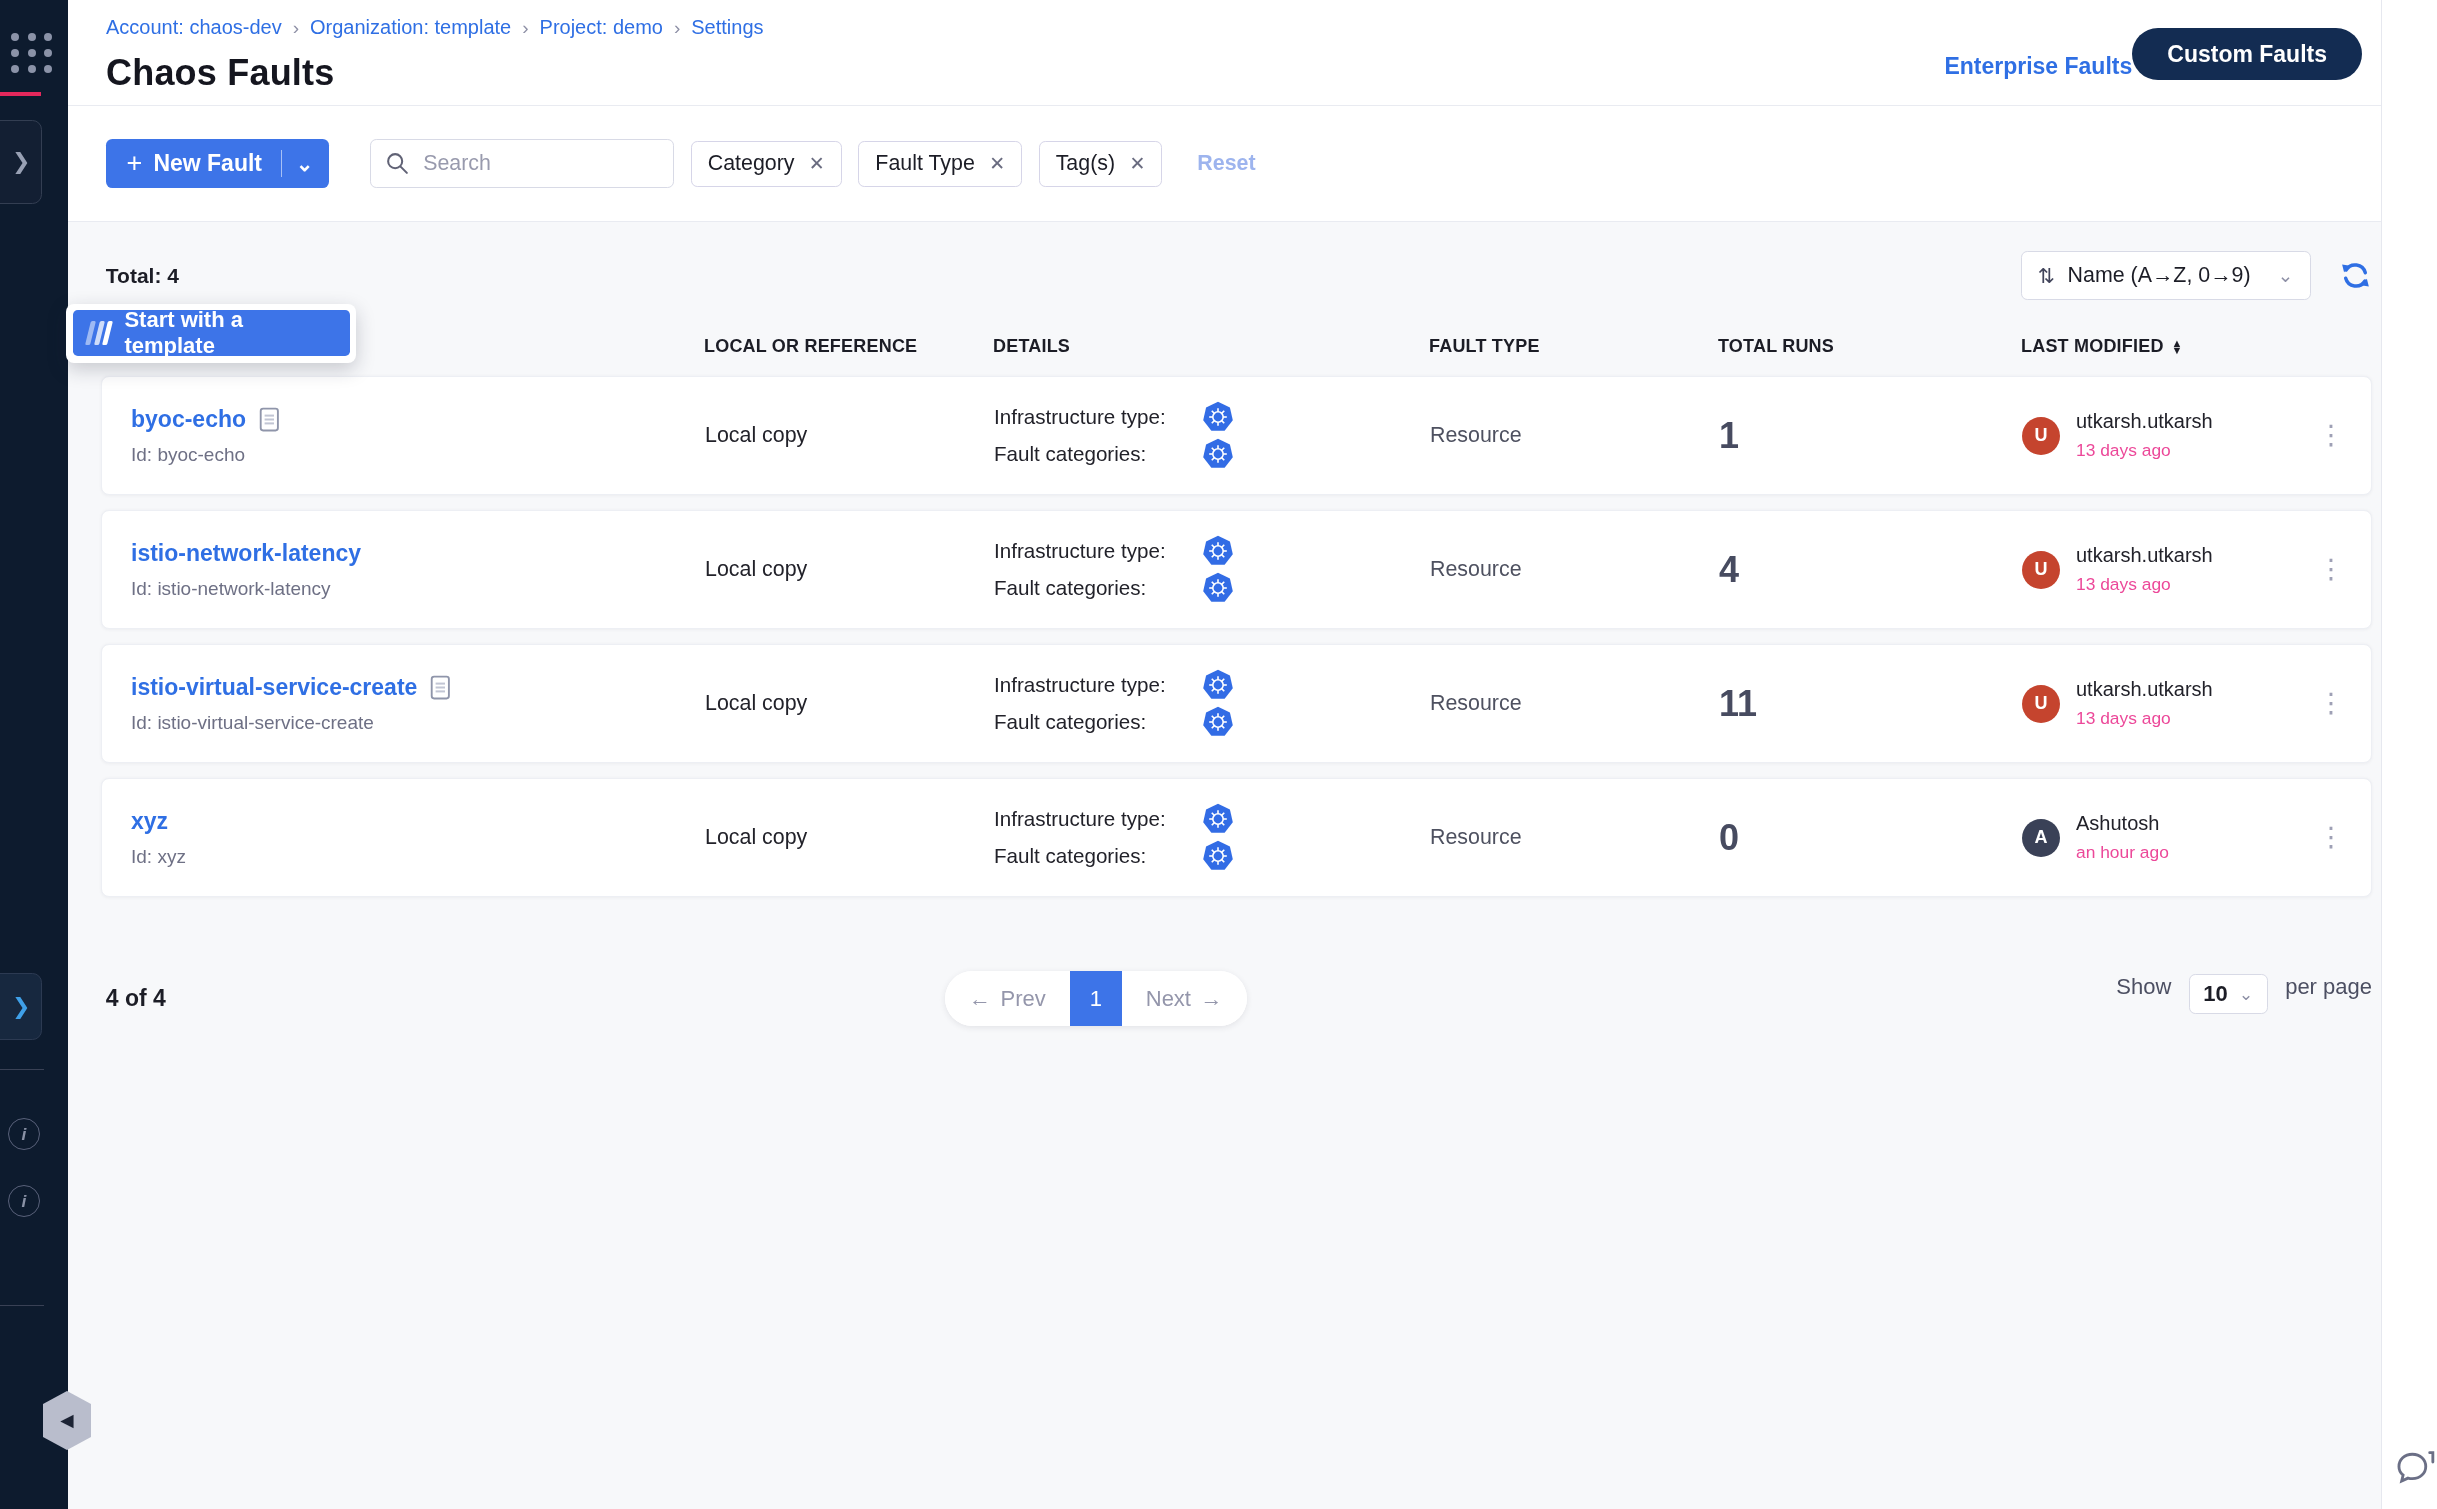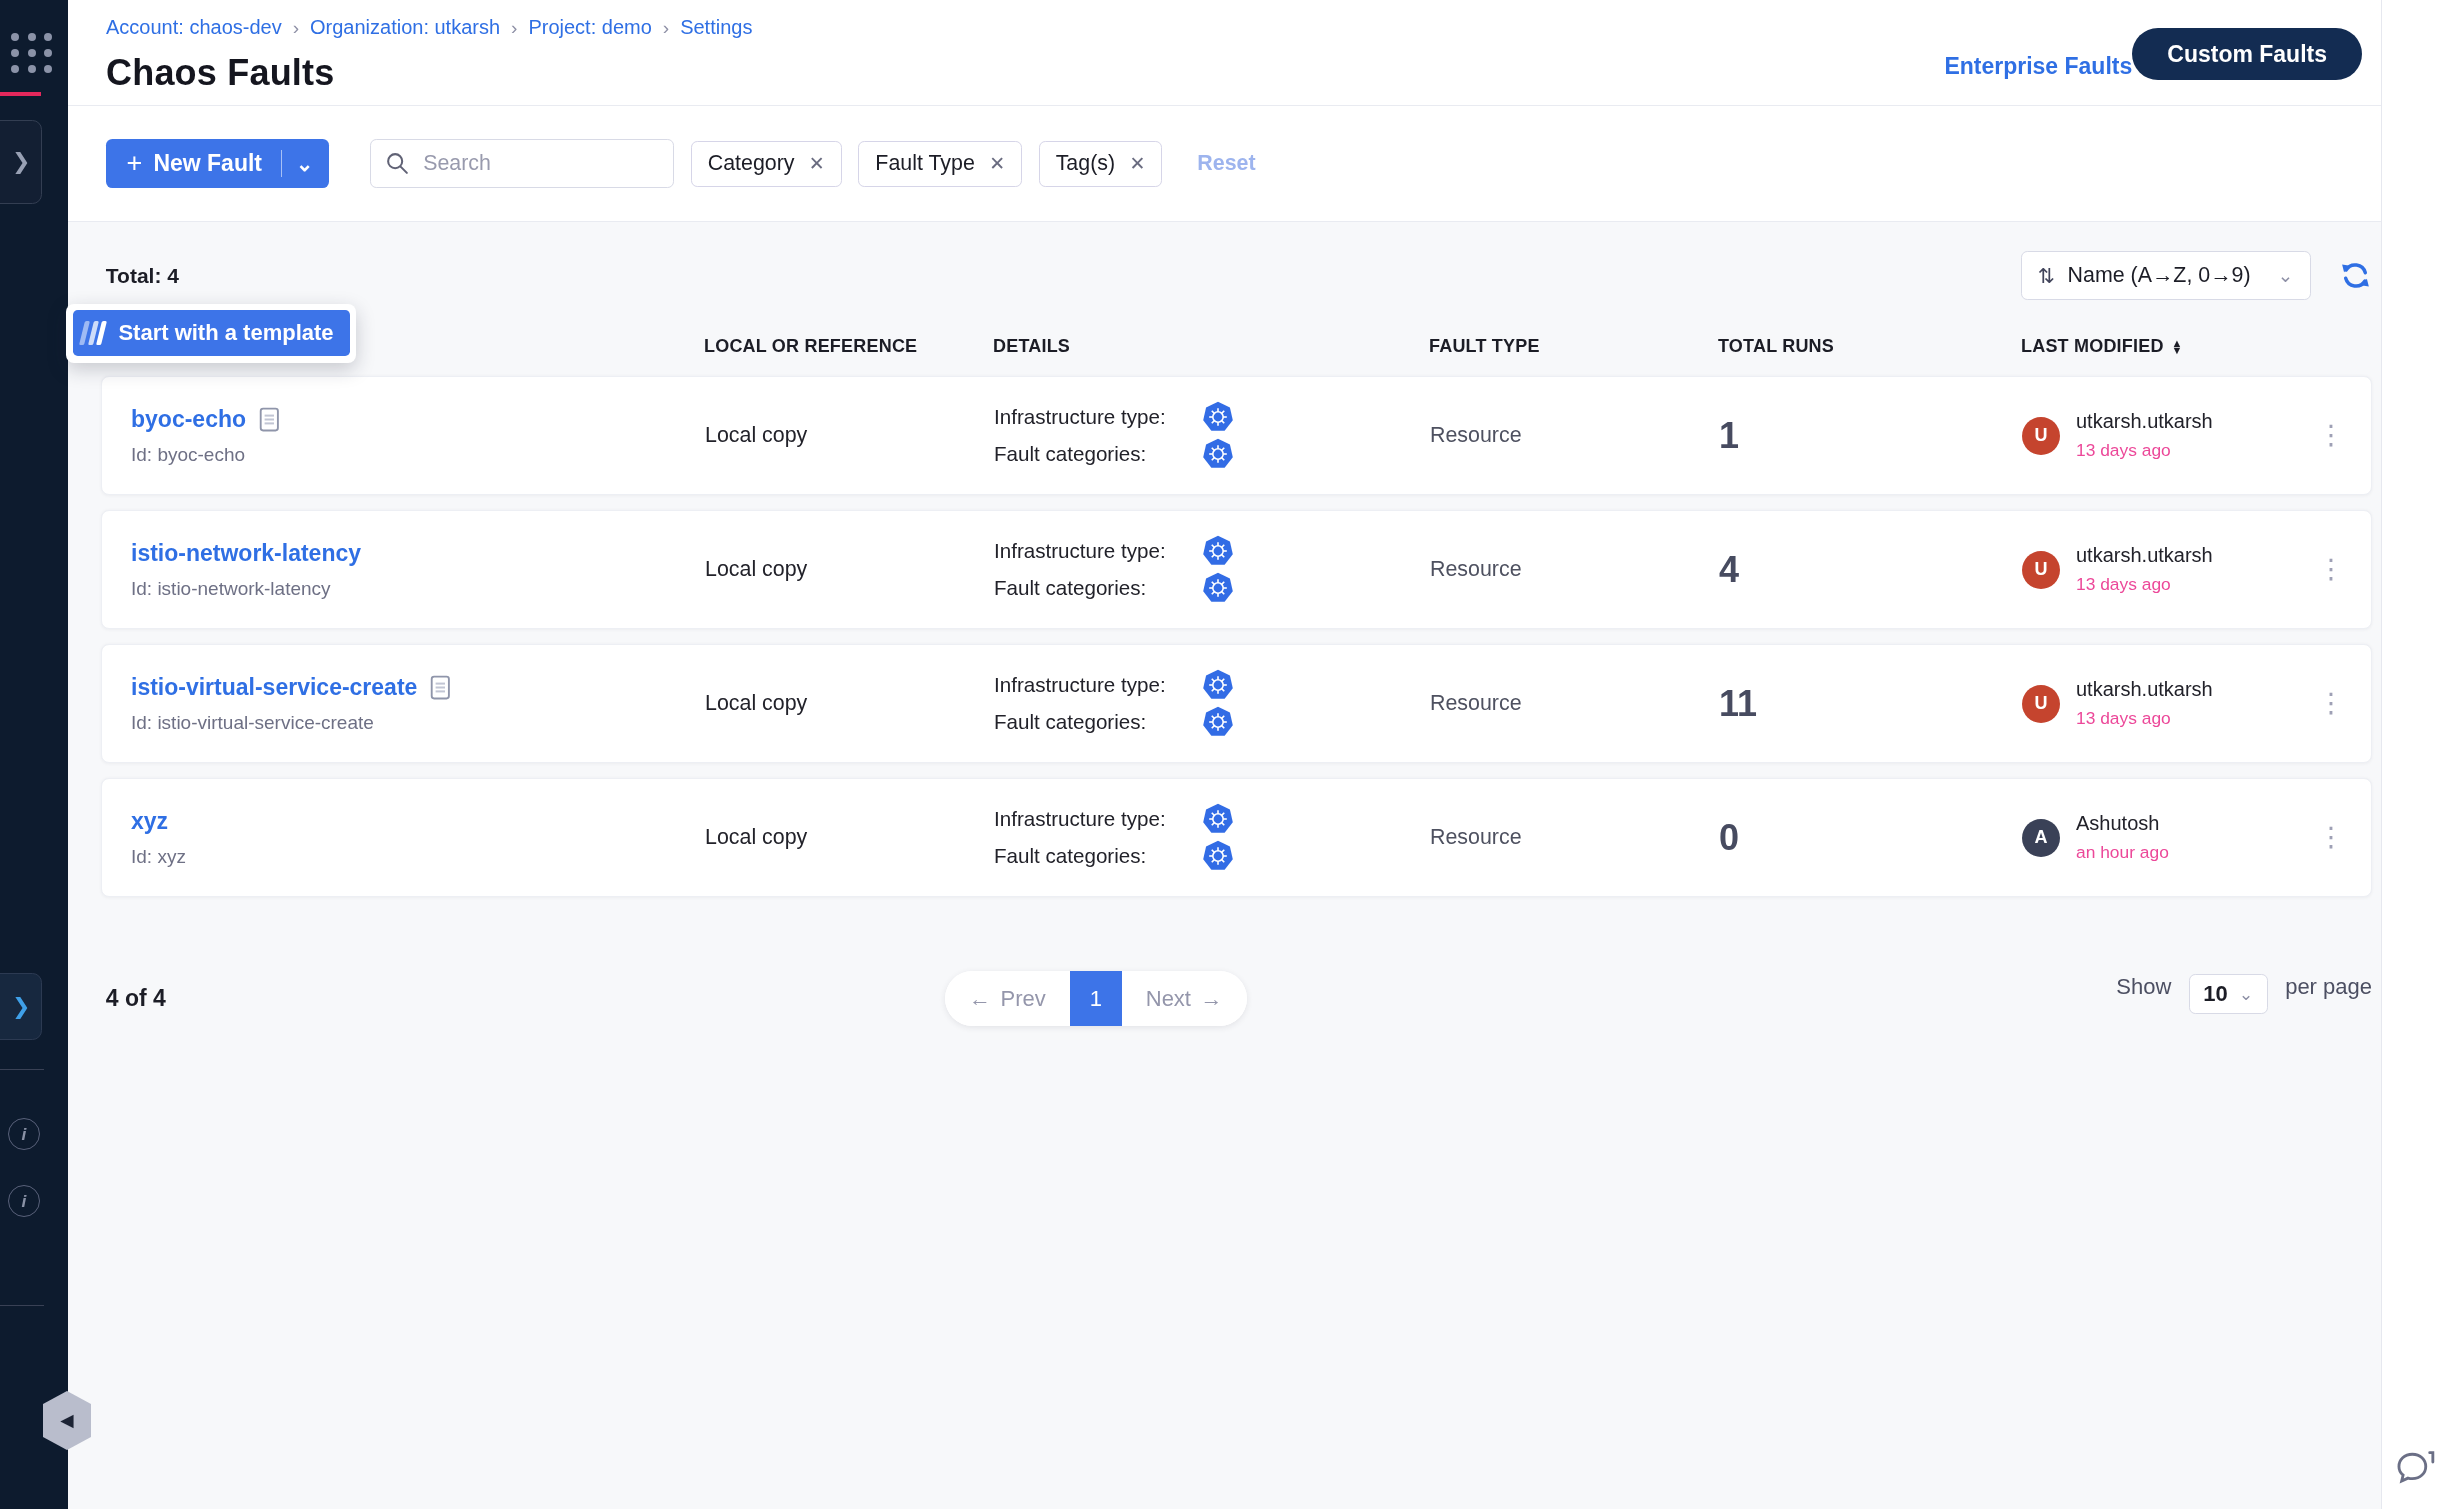--- a/index.html
+++ b/index.html
@@ -69,21 +69,21 @@
   .chips { display:flex; align-items:center; gap:16.6px; margin-left:16.6px; }
   .chip { height:46px; border:1.2px solid #d6d5e8; border-radius:6.3px; background:#fff; display:flex;
     align-items:center; gap:14.3px; padding:0 16px; font-size:21.4px; color:#1c1d26; cursor:pointer; }
   .chip .chip-x { color:#6a6c80; font-size:19px; cursor:pointer; }
   .reset-link { margin-left:35px; color:#9db4ee; font-size:21.4px; font-weight:700; cursor:pointer; }
 
   
   .template-menu { position:absolute; left:-1.6px; top:198px; width:290px; background:#fff; border-radius:8px;
     box-shadow:0 6.3px 19px rgba(26,30,56,.22); padding:6.3px; z-index:50; }
   .template-item { height:46px; background:#3d74e8; border-radius:4.8px; display:flex; align-items:center;
-    gap:14.3px; padding:0 9px; cursor:pointer; }
+    gap:14.3px; padding:0 15px; cursor:pointer; }
   .template-item .tpl-icon { display:flex; gap:4px; }
   .template-item .tpl-icon i { width:4.8px; height:24px; border-radius:1.6px; transform:skewX(-14deg); }
   .tpl-icon i:nth-child(1){ background:rgba(255,255,255,.5); }
   .tpl-icon i:nth-child(2){ background:rgba(255,255,255,.75); }
   .tpl-icon i:nth-child(3){ background:#fff; }
   .template-item .tpl-label { color:#fff; font-size:22px; font-weight:700; }
 
   
   .content { height:1287px; background:#f7f8fa; padding:0 66px 0 33px; position:relative; }
 
@@ -176,21 +176,21 @@
 <div class="collapse-handle">
   <span>◀</span>
 </div>
 
 <div class="main">
 
   <header class="page-header">
     <div class="breadcrumb">
       <a>Account: chaos-dev</a>
       <span class="crumb-sep">›</span>
-      <a>Organization: utkarsh</a>
+      <a>Organization: template</a>
       <span class="crumb-sep">›</span>
       <a>Project: demo</a>
       <span class="crumb-sep">›</span>
       <a>Settings</a>
     </div>
     <h1 class="page-title">Chaos Faults</h1>
     <div class="header-actions">
       <span class="enterprise-link">Enterprise Faults</span>
       <button class="custom-pill">Custom Faults</button>
     </div>

